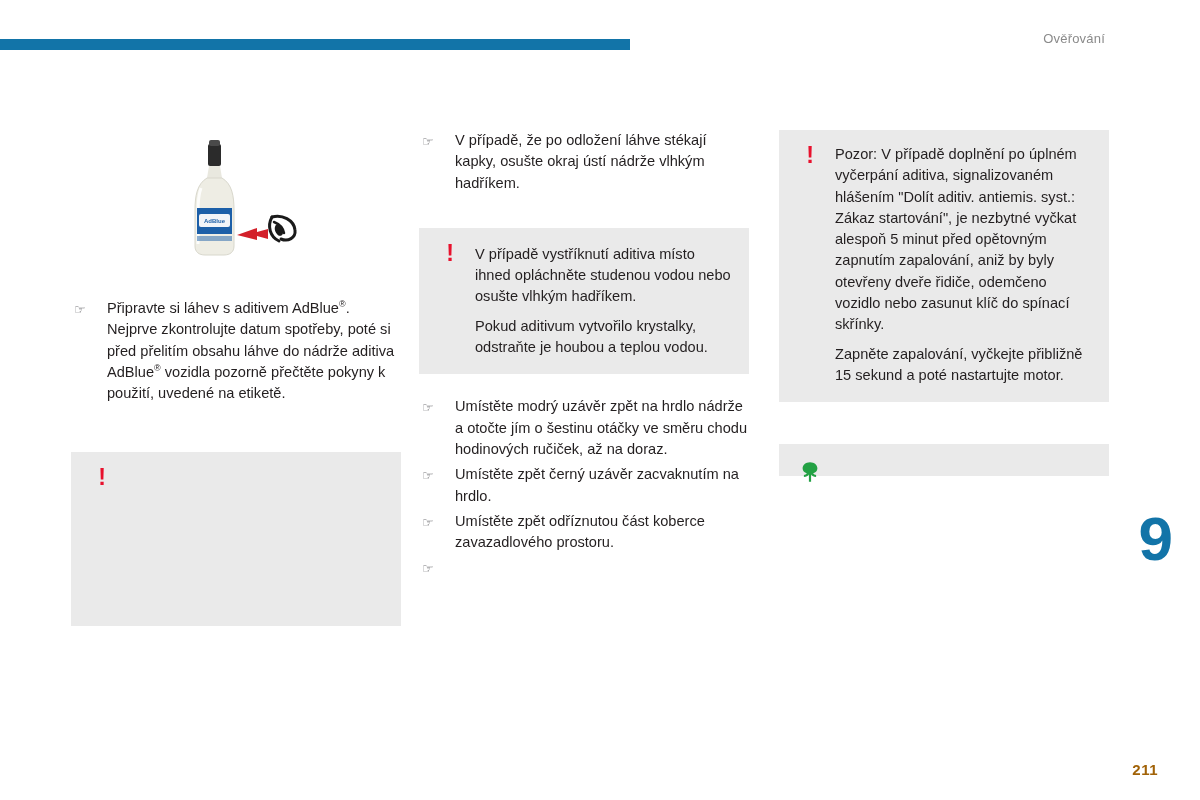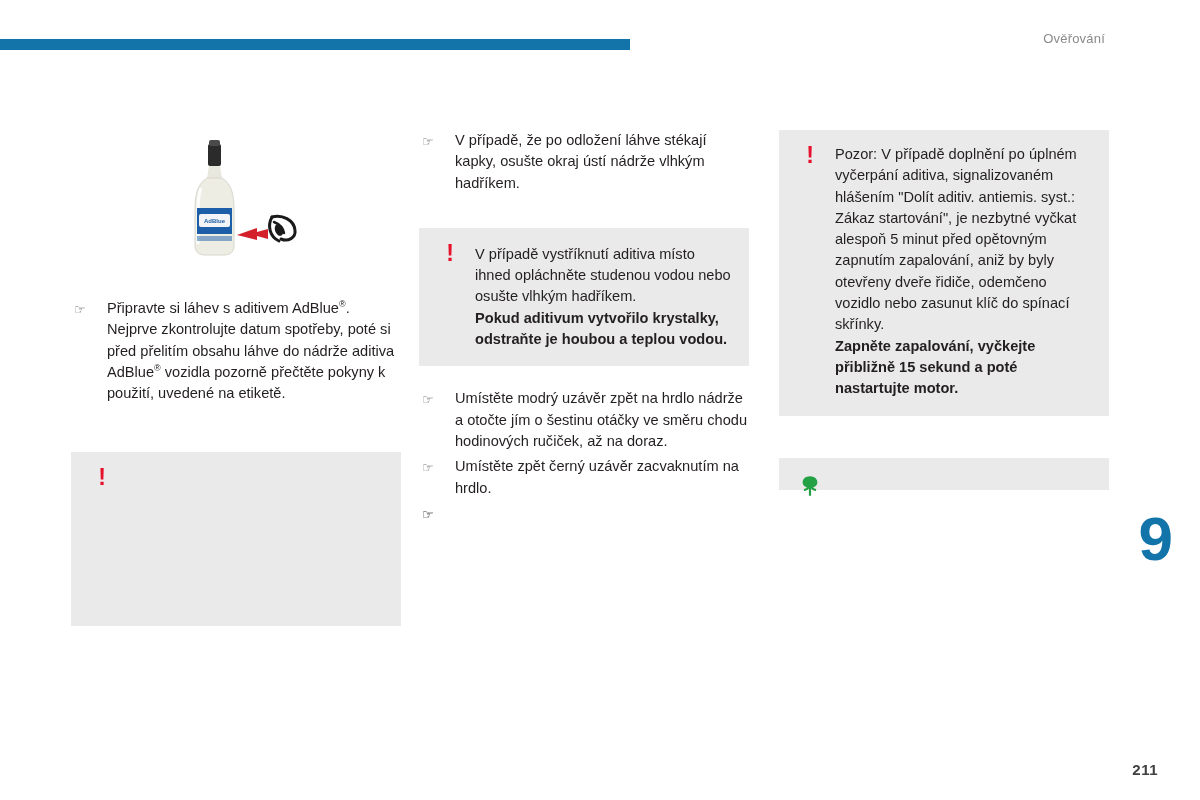--- a/index.html
+++ b/index.html
@@ -91,21 +91,21 @@
   }
   .bang {
     display: inline-block;
     font-family: "Liberation Sans", sans-serif;
     font-weight: bold;
     font-size: 23px;
     line-height: 23px;
     color: #e8112d;
   }
   .callout p { margin: 0; }
-  .callout p + p { margin-top: 0px; font-weight: bold; }
+  .callout p + p { margin-top: 8px; }
   .callout b { font-weight: normal; }
 
   .tree-icon { display: block; margin-top: 2px; }
 
   
   .gap-sm { height: 20px; }
   .gap-md { height: 30px; }
   .gap-lg { height: 44px; }
 
   
@@ -118,21 +118,21 @@
     color: #1274a8;
     line-height: 62px;
     letter-spacing: -1px;
   }
   #page-number {
     position: absolute;
     right: 42px;
     bottom: 22px;
     font-size: 15px;
     font-weight: bold;
-    color: #404040;
+    color: #a16207;
     letter-spacing: 0.5px;
   }
 
   sup.reg { font-size: 9px; vertical-align: super; line-height: 0; }
 </style>
 </head>
 <body>
 
 <div id="header-rule"></div>
 <div id="header-title">Ověřování</div>
@@ -202,20 +202,21 @@
   <div class="bullet-item">
     <span class="bullet-glyph">☞</span>
     <span>Umístěte modrý uzávěr zpět na hrdlo nádrže a otočte jím o šestinu otáčky ve směru chodu hodinových ručiček, až na doraz.</span>
   </div>
   <div class="bullet-item">
     <span class="bullet-glyph">☞</span>
     <span>Umístěte zpět černý uzávěr zacvaknutím na hrdlo.</span>
   </div>
   <div class="bullet-item">
     <span class="bullet-glyph">☞</span>
+    <span>Umístěte zpět odříznutou část koberce zavazadlového prostoru.</span>
   </div>
   <div class="bullet-item">
     <span class="bullet-glyph">☞</span>
   </div>
 </div>
 
 <div id="col-right" class="column">
   <div class="callout" style="padding-top:14px">
     <span class="marker">
       <span class="bang">!</span>

